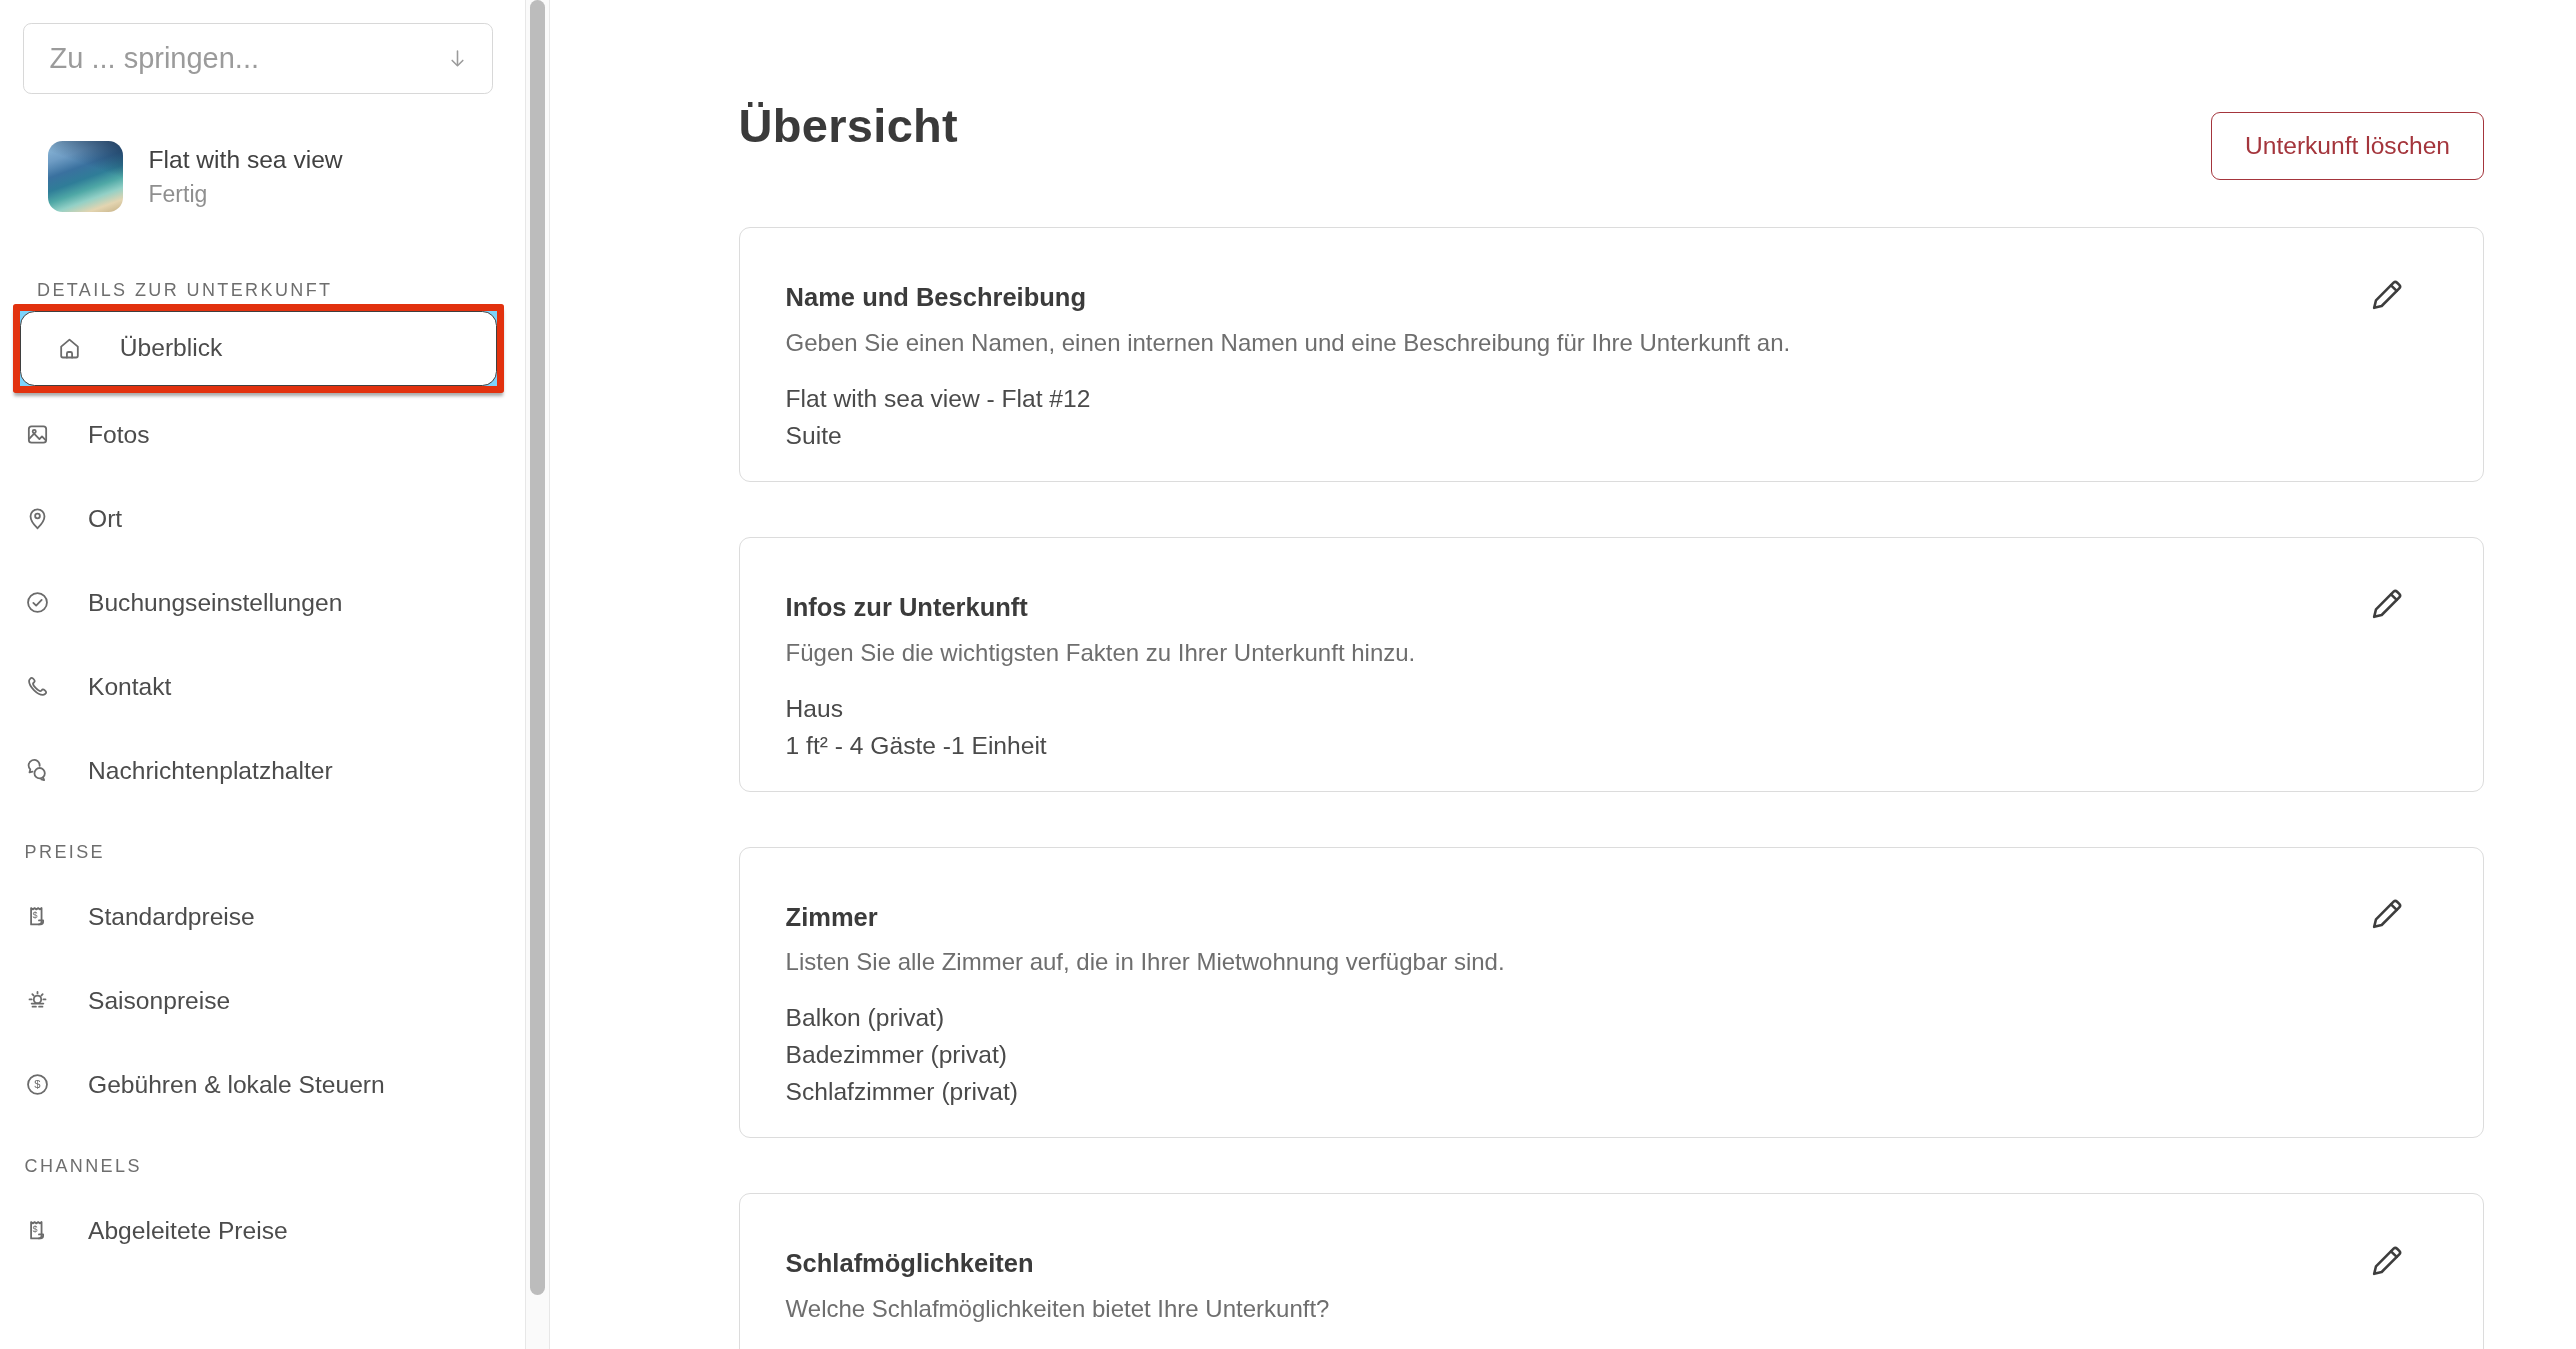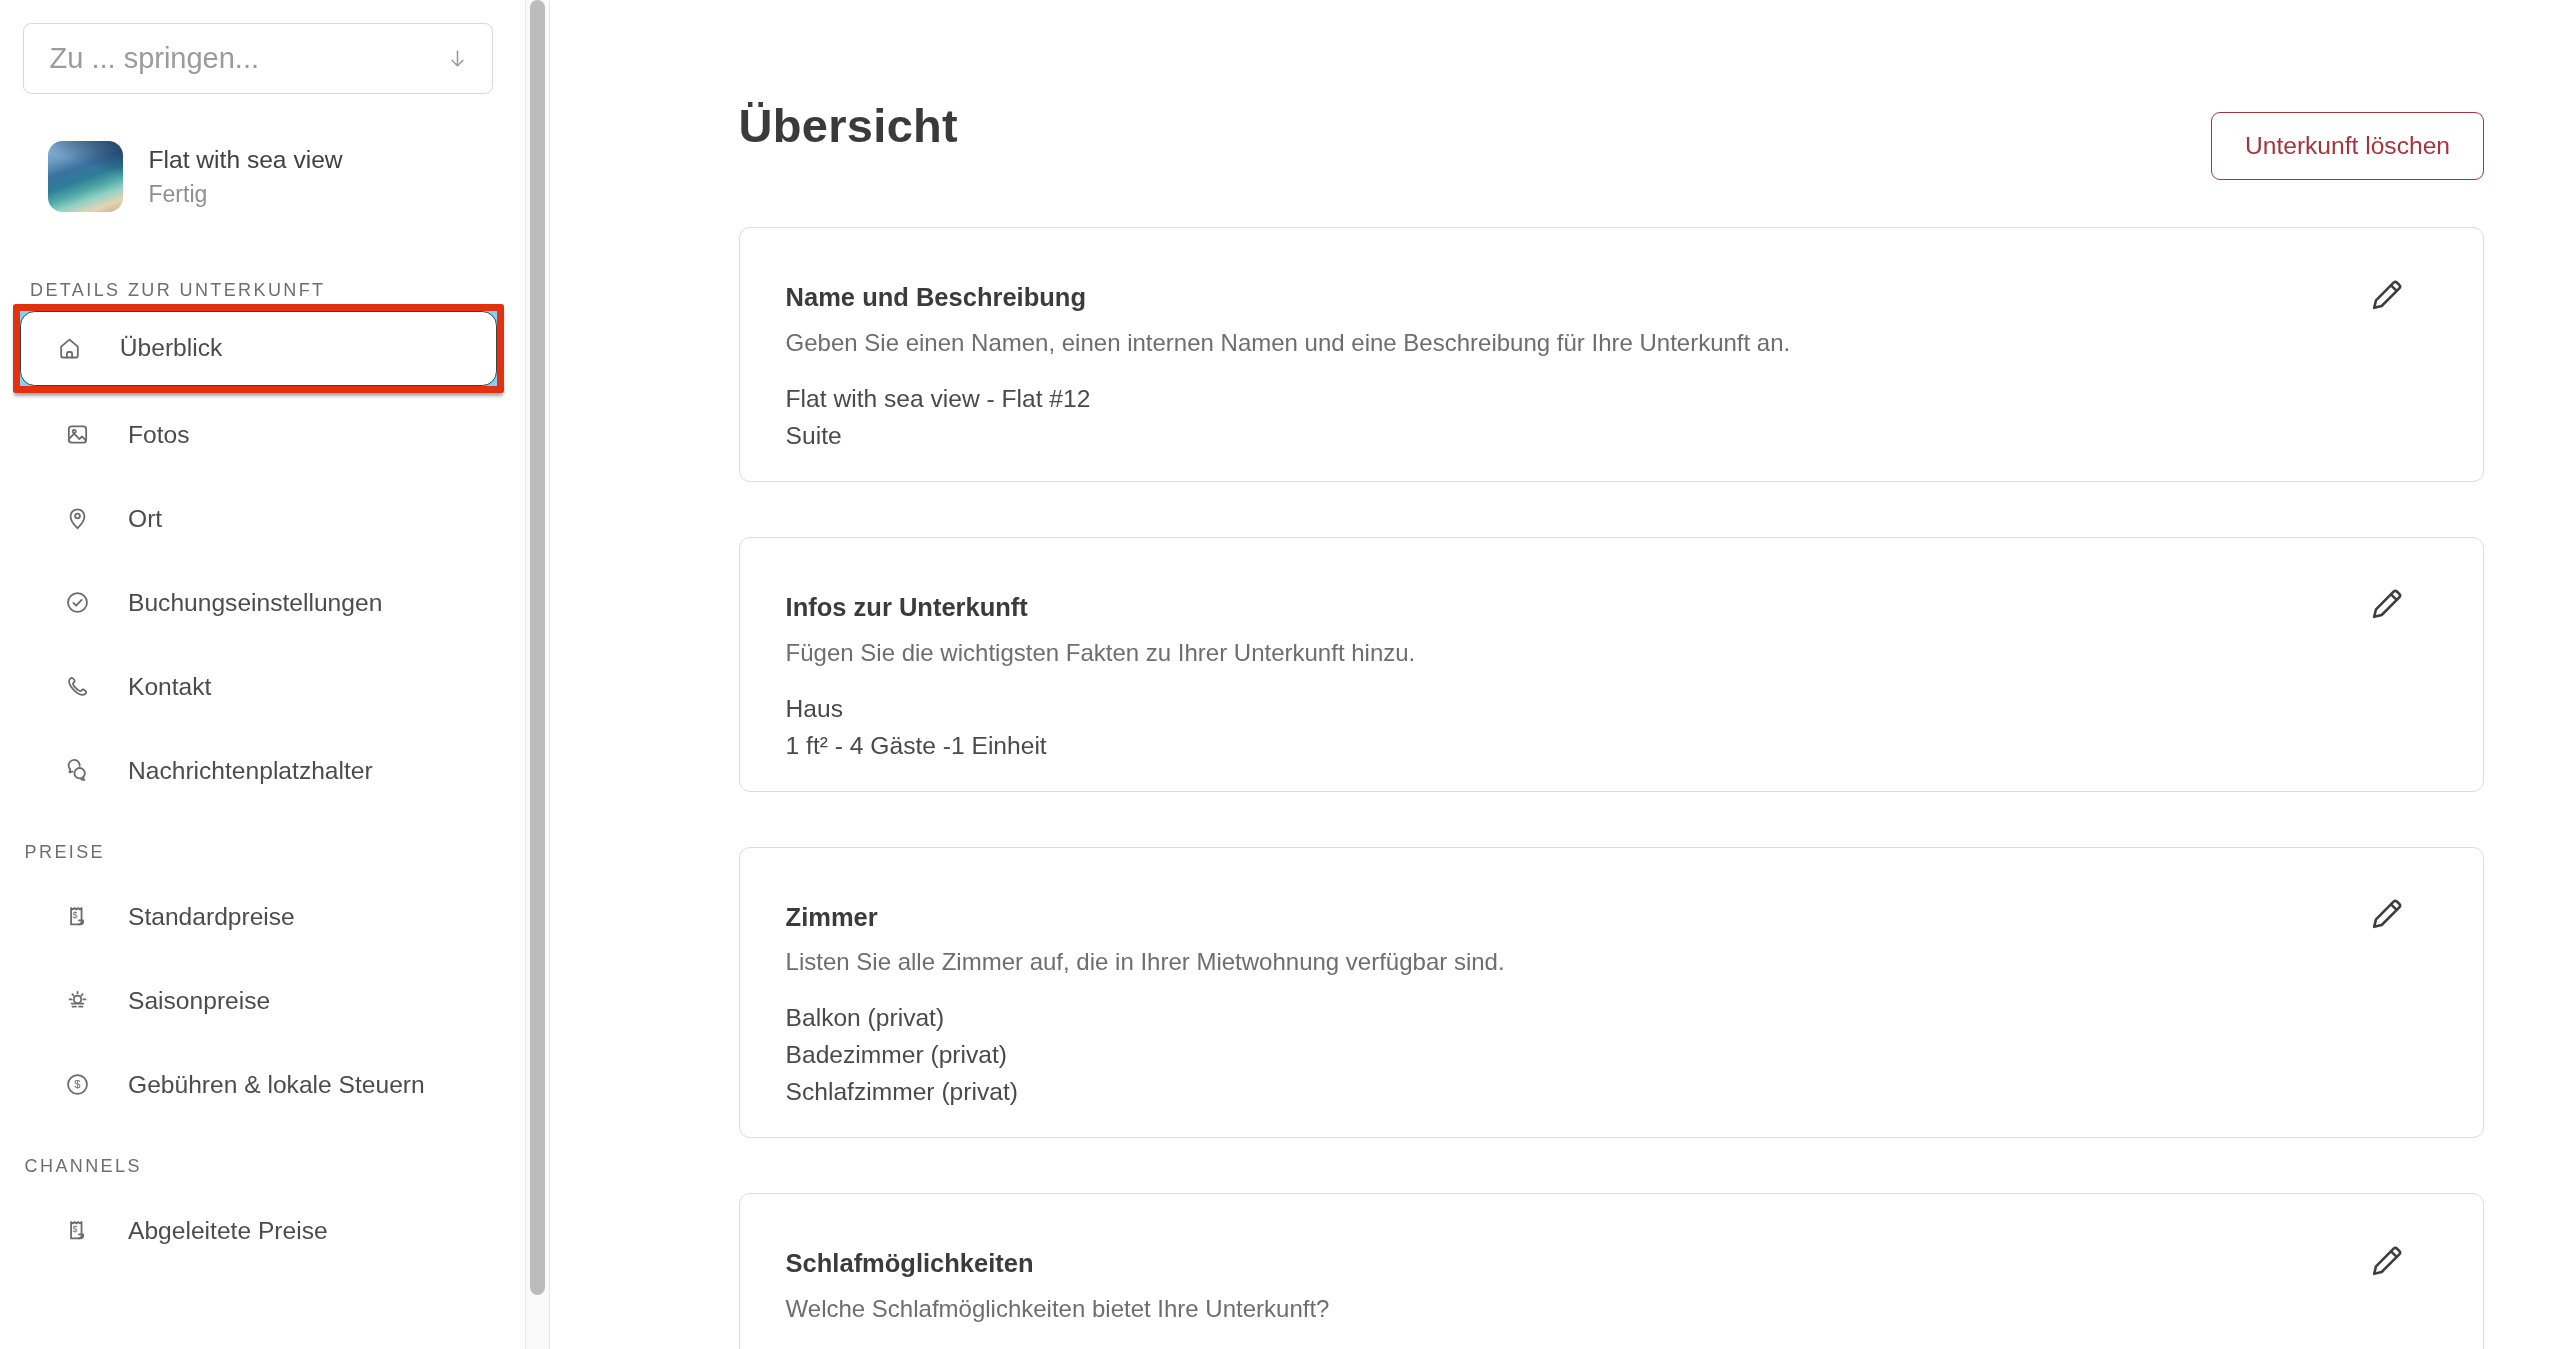--- a/index.html
+++ b/index.html
@@ -36,22 +36,22 @@
       linear-gradient(200deg, rgba(23,48,80,0.85) 0%, rgba(23,48,80,0.0) 38%),
       linear-gradient(160deg,#93bedd 0%,#6e9cc4 22%,#3a719f 38%,#2f7d98 52%,#4fa8a6 64%,#93d0c6 75%,#e3d5b1 87%,#c6b084 100%);
   }
   .prop-name{font-size:24.6px;color:#414141;line-height:29px;}
   .prop-status{font-size:23px;color:#8f8f8f;margin-top:8.2px;line-height:25.5px;}
 
   #nav-sections .nav-section-label{
     font-size:18px;letter-spacing:2.4px;color:#6e6e6e;font-weight:500;
     padding-left:24.6px;line-height:24px;margin:27px 0 11px;white-space:nowrap;
   }
-  #nav-sections .nav-section-label:first-child{margin:66px 0 0;padding-left:30px;}
-  .nav-item{height:84px;display:flex;align-items:center;padding-left:64px;cursor:pointer;background:transparent;}
+  #nav-sections .nav-section-label:first-child{margin:66px 7px 0;padding-left:30px;}
+  .nav-item{height:84px;display:flex;align-items:center;padding-left:24px;cursor:pointer;background:transparent;}
   .nav-icon{width:27px;height:27px;color:#6b6b6b;flex:0 0 auto;}
   .nav-icon svg{width:27px;height:27px;display:block;}
   .nav-label{font-size:24.6px;color:#4c4c4c;margin-left:37px;white-space:nowrap;}
   .annotation-box{
     margin:1.8px 0 0 12.8px;width:491px;border:7.3px solid var(--annotation-red);
     border-radius:2.7px;box-shadow:0 4.6px 3.6px -1.8px rgba(0,0,0,0.35);background:#7dd3fc;
   }
   .annotation-box .nav-item{
     height:75px;border:1.8px solid #3f3f3f;border-radius:14.6px;background:#fff;padding-left:35px;
   }

